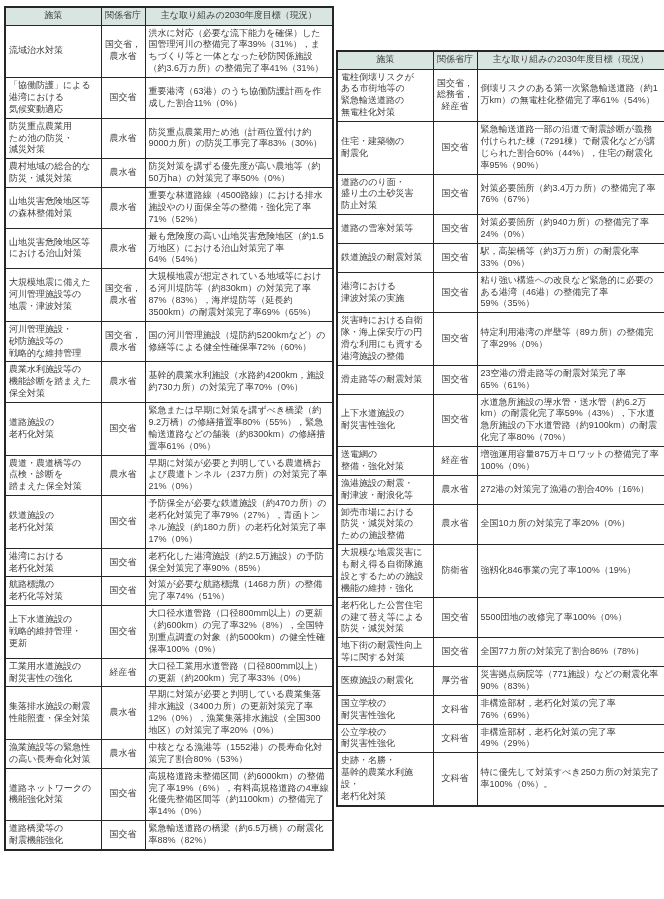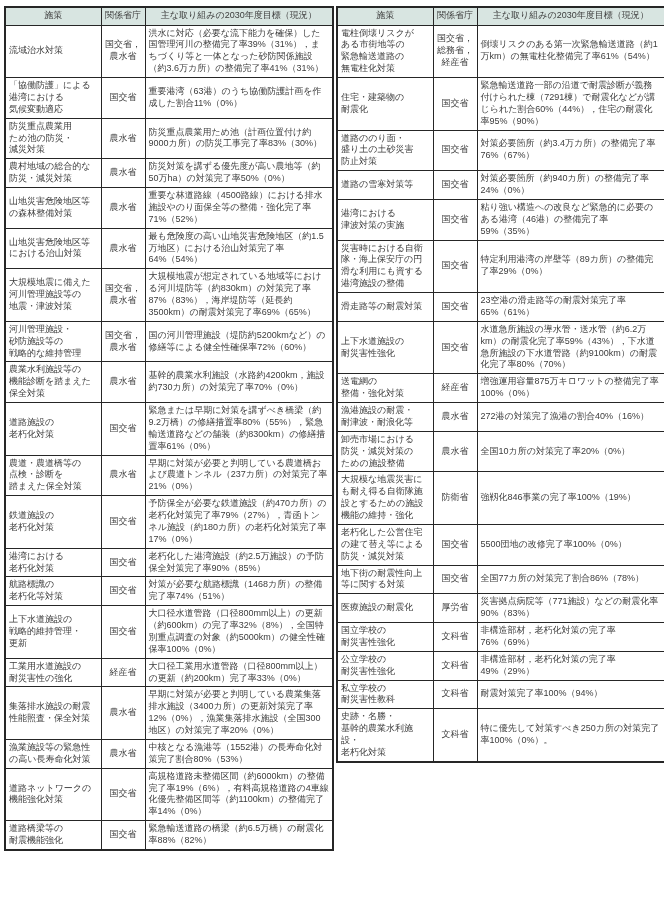--- a/index.html
+++ b/index.html
@@ -4,21 +4,21 @@
 <style>
   html,body{margin:0;padding:0;background:#ffffff;}
   body{
     width:664px;
     font-family:"Liberation Sans","DejaVu Sans",sans-serif;
     color:#3c3c3c;
     -webkit-font-smoothing:antialiased;
   }
   .page{
     display:flex;
-    align-items:flex-start;
+    align-items:center;
     padding:6px 14px 4px 4px;
     box-sizing:border-box;
     width:664px;
   }
   table.policy{
     border-collapse:collapse;
     width:328px;
     table-layout:fixed;
     font-size:9px;
     line-height:1.32;
@@ -245,20 +245,25 @@
 防止対策</td>
           <td class="ministry">国交省</td>
           <td class="target">対策必要箇所（約3.4万カ所）の整備完了率76%（67%）</td>
         </tr>
         <tr>
           <td class="measure">道路の雪寒対策等</td>
           <td class="ministry">国交省</td>
           <td class="target">対策必要箇所（約940カ所）の整備完了率24%（0%）</td>
         </tr>
         <tr>
+          <td class="measure">鉄道施設の耐震対策</td>
+          <td class="ministry">国交省</td>
+          <td class="target">駅，高架橋等（約3万カ所）の耐震化率33%（0%）</td>
+        </tr>
+        <tr>
           <td class="measure">港湾における
 津波対策の実施</td>
           <td class="ministry">国交省</td>
           <td class="target">粘り強い構造への改良など緊急的に必要のある港湾（46港）の整備完了率59%（35%）</td>
         </tr>
         <tr>
           <td class="measure">災害時における自衛
 隊・海上保安庁の円
 滑な利用にも資する
 港湾施設の整備</td>
@@ -327,26 +332,20 @@
           <td class="ministry">文科省</td>
           <td class="target">非構造部材，老朽化対策の完了率76%（69%）</td>
         </tr>
         <tr>
           <td class="measure">公立学校の
 耐災害性強化</td>
           <td class="ministry">文科省</td>
           <td class="target">非構造部材，老朽化対策の完了率49%（29%）</td>
         </tr>
         <tr>
-          <td class="measure">私立学校の
-耐災害性教科</td>
-          <td class="ministry">文科省</td>
-          <td class="target">耐震対策完了率100%（94%）</td>
-        </tr>
-        <tr>
           <td class="measure">史跡・名勝・
 基幹的農業水利施設・
 老朽化対策</td>
           <td class="ministry">文科省</td>
           <td class="target">特に優先して対策すべき250カ所の対策完了率100%（0%）。</td>
         </tr>
       </tbody>
   </table>
 
 </div>

